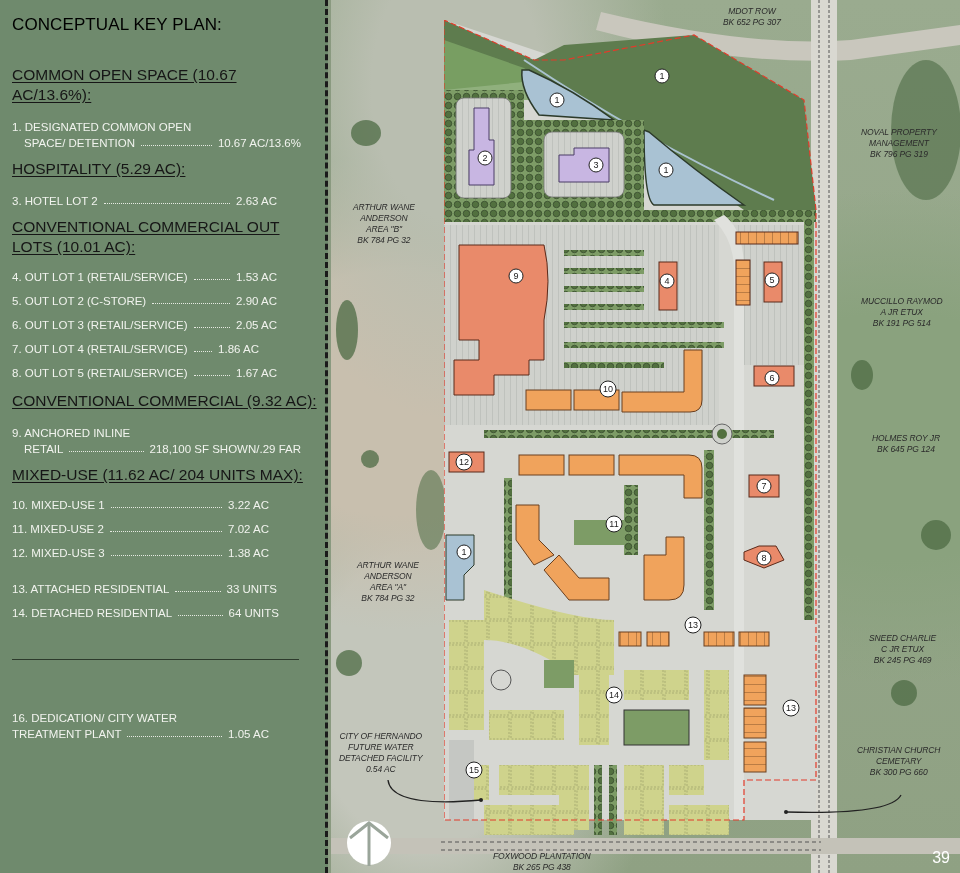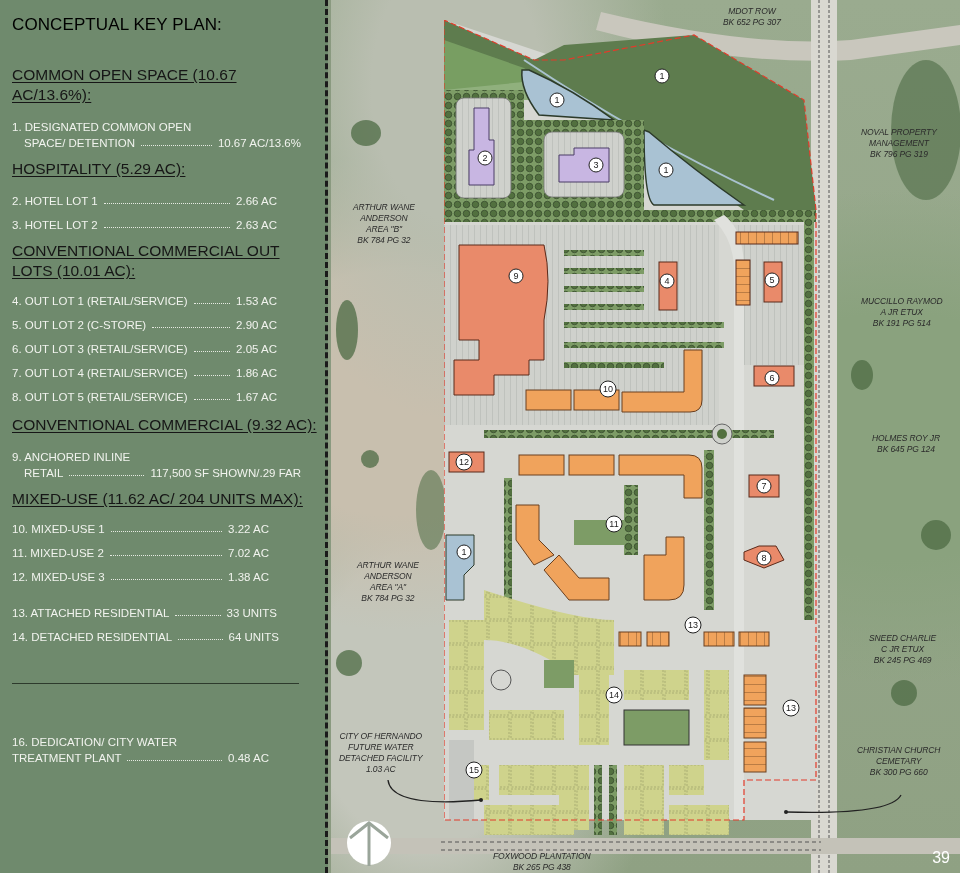--- a/index.html
+++ b/index.html
@@ -80,25 +80,20 @@
           <span class="lbl">SPACE/ DETENTION</span>
           <span class="dots"></span>
           <span class="val" style="margin-right:16px">10.67 AC/13.6%</span>
         </div>
     </div>
   </div>
 
   <div class="cat-head" style="margin-top:0">HOSPITALITY (5.29 AC):</div>
   <div class="items" style="margin-top:14px">
     <div class="item">
-        <span class="lbl">2. HOTEL LOT 1</span>
-        <span class="dots"></span>
-        <span class="val" style="margin-right:40px">2.66 AC</span>
-      </div>
-    <div class="item">
         <span class="lbl">3. HOTEL LOT 2</span>
         <span class="dots"></span>
         <span class="val" style="margin-right:40px">2.63 AC</span>
       </div>
   </div>
 
   <div class="cat-head" style="margin-top:0">CONVENTIONAL COMMERCIAL OUT LOTS (10.01 AC):</div>
   <div class="items" style="margin-top:12px">
     <div class="item">
         <span class="lbl">4. OUT LOT 1 (RETAIL/SERVICE)</span>
@@ -111,37 +106,37 @@
         <span class="val" style="margin-right:40px">2.90 AC</span>
       </div>
     <div class="item">
         <span class="lbl">6. OUT LOT 3 (RETAIL/SERVICE)</span>
         <span class="dots"></span>
         <span class="val" style="margin-right:40px">2.05 AC</span>
       </div>
     <div class="item">
         <span class="lbl">7. OUT LOT 4 (RETAIL/SERVICE)</span>
         <span class="dots"></span>
-        <span class="val" style="margin-right:40px">1.86 AC</span>
+        <span class="val" style="margin-right:58px">1.86 AC</span>
       </div>
     <div class="item">
         <span class="lbl">8. OUT LOT 5 (RETAIL/SERVICE)</span>
         <span class="dots"></span>
         <span class="val" style="margin-right:40px">1.67 AC</span>
       </div>
   </div>
 
   <div class="cat-head" style="margin-top:2px">CONVENTIONAL COMMERCIAL (9.32 AC):</div>
   <div class="items" style="margin-top:14px">
     <div class="item two-line">
       <div class="row1"><span class="lbl">9. ANCHORED INLINE</span></div>
       <div class="row2">
           <span class="lbl">RETAIL</span>
           <span class="dots"></span>
-          <span class="val" style="margin-right:16px">117,500 SF SHOWN/.29 FAR</span>
+          <span class="val" style="margin-right:16px">218,100 SF SHOWN/.29 FAR</span>
         </div>
     </div>
   </div>
 
   <div class="cat-head" style="margin-top:0">MIXED-USE (11.62 AC/ 204 UNITS MAX):</div>
   <div class="items" style="margin-top:12px">
     <div class="item">
         <span class="lbl">10. MIXED-USE 1</span>
         <span class="dots"></span>
         <span class="val" style="margin-right:48px">3.22 AC</span>
@@ -172,21 +167,21 @@
   </div>
 
   <div class="divider"></div>
 
   <div class="items" style="margin-top:50px">
     <div class="item two-line">
       <div class="row1"><span class="lbl">16. DEDICATION/ CITY WATER</span></div>
       <div class="row2 flush">
           <span class="lbl">TREATMENT PLANT</span>
           <span class="dots"></span>
-          <span class="val" style="margin-right:48px">0.48 AC</span>
+          <span class="val" style="margin-right:48px">1.05 AC</span>
         </div>
     </div>
   </div>
 </div>
 
 <div class="map">
 
   <div class="aerial-tree" style="left:20px;top:120px;width:30px;height:26px"></div>
   <div class="aerial-tree" style="left:5px;top:300px;width:22px;height:60px"></div>
   <div class="aerial-tree" style="left:30px;top:450px;width:18px;height:18px"></div>
@@ -451,21 +446,21 @@
   </div>
   <div class="map-label" style="left:538px;top:633px">
     <div>SNEED CHARLIE</div>
     <div>C JR ETUX</div>
     <div>BK 245 PG 469</div>
   </div>
   <div class="map-label" style="left:8px;top:731px">
     <div>CITY OF HERNANDO</div>
     <div>FUTURE WATER</div>
     <div>DETACHED FACILITY</div>
-    <div>1.03 AC</div>
+    <div>0.54 AC</div>
   </div>
   <div class="map-label" style="left:526px;top:745px">
     <div>CHRISTIAN CHURCH</div>
     <div>CEMETARY</div>
     <div>BK 300 PG 660</div>
   </div>
   <div class="map-label" style="left:162px;top:851px">
     <div>FOXWOOD PLANTATION</div>
     <div>BK 265 PG 438</div>
   </div>

